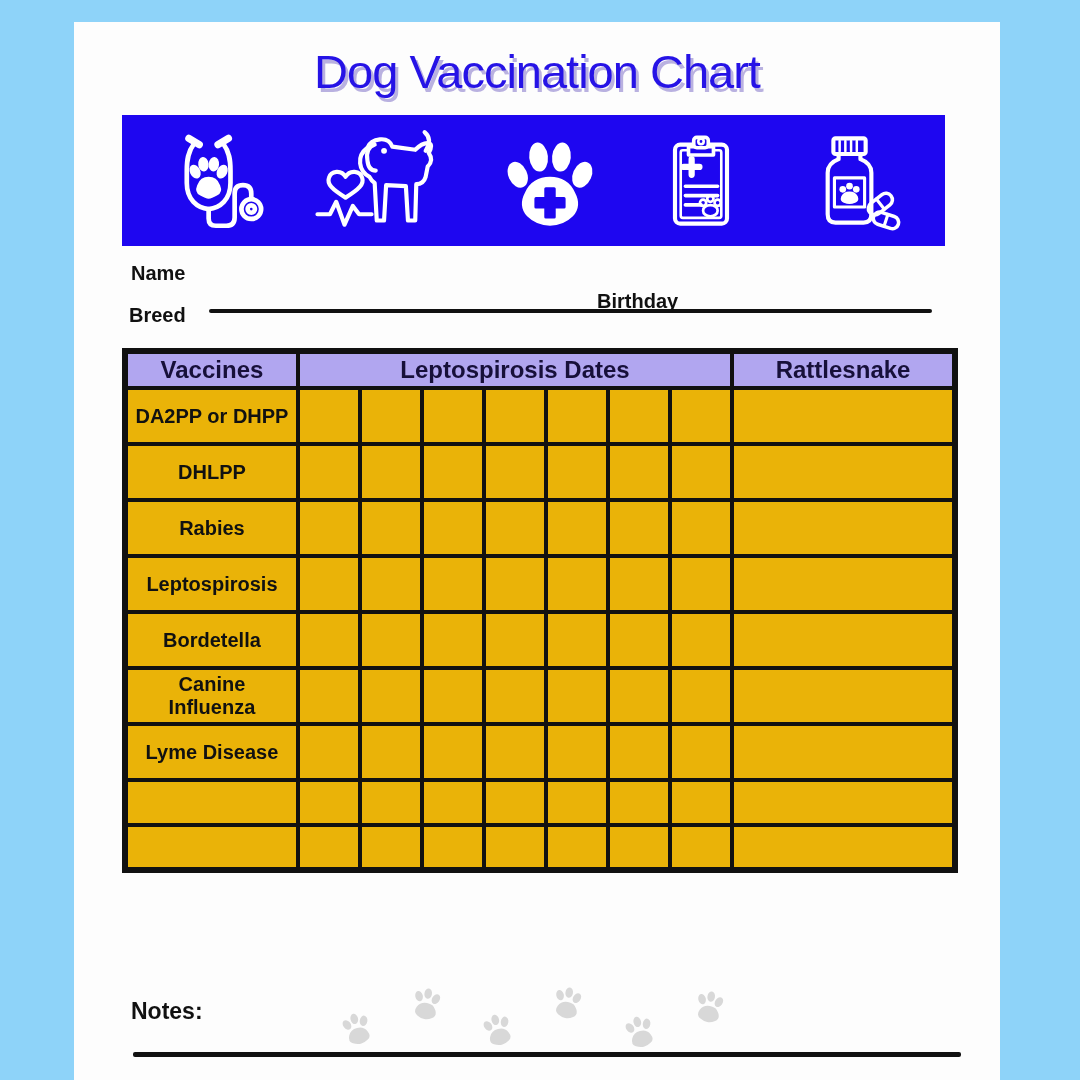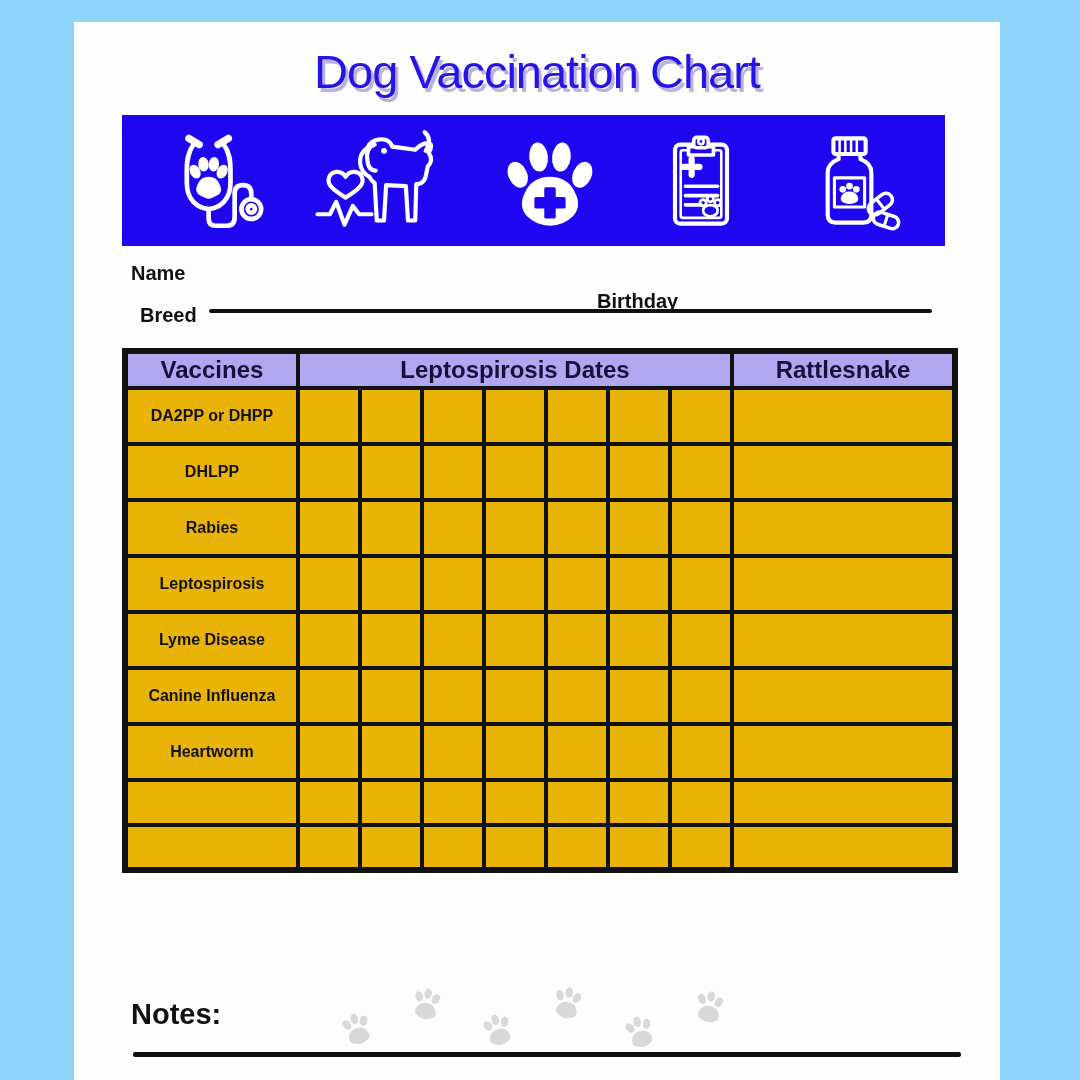--- a/index.html
+++ b/index.html
@@ -19,23 +19,23 @@
   .banner svg{display:block;}
   .field-label{position:absolute; font-weight:bold; font-size:20px; color:var(--ink); white-space:nowrap;}
   .blank-line{position:absolute; height:4px; background:var(--ink); border-radius:2px;}
   .vax-table{position:absolute; left:48px; top:326px; width:836px;
     border-collapse:collapse; table-layout:fixed; border:6px solid var(--ink); background:#eab308;}
   .vax-table th, .vax-table td{border:4px solid var(--ink); padding:0;}
   .vax-table thead th{background:var(--header-bg); color:var(--header-text);
     font-size:24px; font-weight:bold; height:37px; text-align:center;}
   .vax-table tr.row{height:56px;}
   .vax-table tr.short{height:45px;}
-  td.vaccine-cell{font-size:16px; font-weight:bold; text-align:center; vertical-align:middle;
+  td.vaccine-cell{font-size:20px; font-weight:bold; text-align:center; vertical-align:middle;
     line-height:1.15; color:var(--ink); padding:0 6px;}
-  .notes-label{position:absolute; left:57px; top:976px; font-weight:bold; font-size:29px; color:var(--ink);}
+  .notes-label{position:absolute; left:57px; top:976px; font-weight:bold; font-size:23px; color:var(--ink);}
   .notes-line{position:absolute; left:59px; top:1030px; width:828px; height:5px;
     background:var(--ink); border-radius:2px;}
   .paw-step{position:absolute; color:var(--paw-gray);}
 </style>
 </head>
 <body>
 
 <div class="canvas">
   <div class="page">
 
@@ -124,21 +124,21 @@
           <circle cx="50.5" cy="55" r="3.2"></circle>
           <circle cx="57" cy="58" r="3.2"></circle>
           <path d="M50.5 60 q-6 0 -8 5 q-1.5 4.5 2.5 6 q3 1.2 5.5 1.2 q2.5 0 5.5 -1.2 q4 -1.5 2.5 -6 q-2 -5 -8 -5 z"></path>
         </g>
       </svg>
     </div>
 
     <div class="field-label" style="left:57px; top:240px">Name</div>
     <div class="blank-line" style="left:135px; top:287px; width:723px"></div>
 
-    <div class="field-label" style="left:66px; top:282px">Breed</div>
+    <div class="field-label" style="left:55px; top:282px">Breed</div>
     <div class="blank-line" style="left:137px; top:329px; width:354px"></div>
 
     <div class="field-label" style="left:523px; top:268px">Birthday</div>
     <div class="blank-line" style="left:645px; top:329px; width:213px"></div>
 
     <table class="vax-table">
       <colgroup>
         <col style="width:170px">
         <col span="7" style="width:61px">
         <col style="width:219px">
@@ -189,43 +189,43 @@
             <td class="date-cell"></td>
             <td class="date-cell"></td>
             <td class="date-cell"></td>
             <td class="date-cell"></td>
             <td class="date-cell"></td>
             <td class="date-cell"></td>
             <td class="date-cell"></td>
             <td class="vet-cell"></td>
           </tr>
           <tr class="row">
+            <td class="vaccine-cell">Bordetella</td>
+            <td class="date-cell"></td>
+            <td class="date-cell"></td>
+            <td class="date-cell"></td>
+            <td class="date-cell"></td>
+            <td class="date-cell"></td>
+            <td class="date-cell"></td>
+            <td class="date-cell"></td>
+            <td class="vet-cell"></td>
+          </tr>
+          <tr class="row">
+            <td class="vaccine-cell">Canine Influenza</td>
+            <td class="date-cell"></td>
+            <td class="date-cell"></td>
+            <td class="date-cell"></td>
+            <td class="date-cell"></td>
+            <td class="date-cell"></td>
+            <td class="date-cell"></td>
+            <td class="date-cell"></td>
+            <td class="vet-cell"></td>
+          </tr>
+          <tr class="row">
             <td class="vaccine-cell">Lyme Disease</td>
-            <td class="date-cell"></td>
-            <td class="date-cell"></td>
-            <td class="date-cell"></td>
-            <td class="date-cell"></td>
-            <td class="date-cell"></td>
-            <td class="date-cell"></td>
-            <td class="date-cell"></td>
-            <td class="vet-cell"></td>
-          </tr>
-          <tr class="row">
-            <td class="vaccine-cell">Canine Influenza</td>
-            <td class="date-cell"></td>
-            <td class="date-cell"></td>
-            <td class="date-cell"></td>
-            <td class="date-cell"></td>
-            <td class="date-cell"></td>
-            <td class="date-cell"></td>
-            <td class="date-cell"></td>
-            <td class="vet-cell"></td>
-          </tr>
-          <tr class="row">
-            <td class="vaccine-cell">Heartworm</td>
             <td class="date-cell"></td>
             <td class="date-cell"></td>
             <td class="date-cell"></td>
             <td class="date-cell"></td>
             <td class="date-cell"></td>
             <td class="date-cell"></td>
             <td class="date-cell"></td>
             <td class="vet-cell"></td>
           </tr>
           <tr class="row short">

